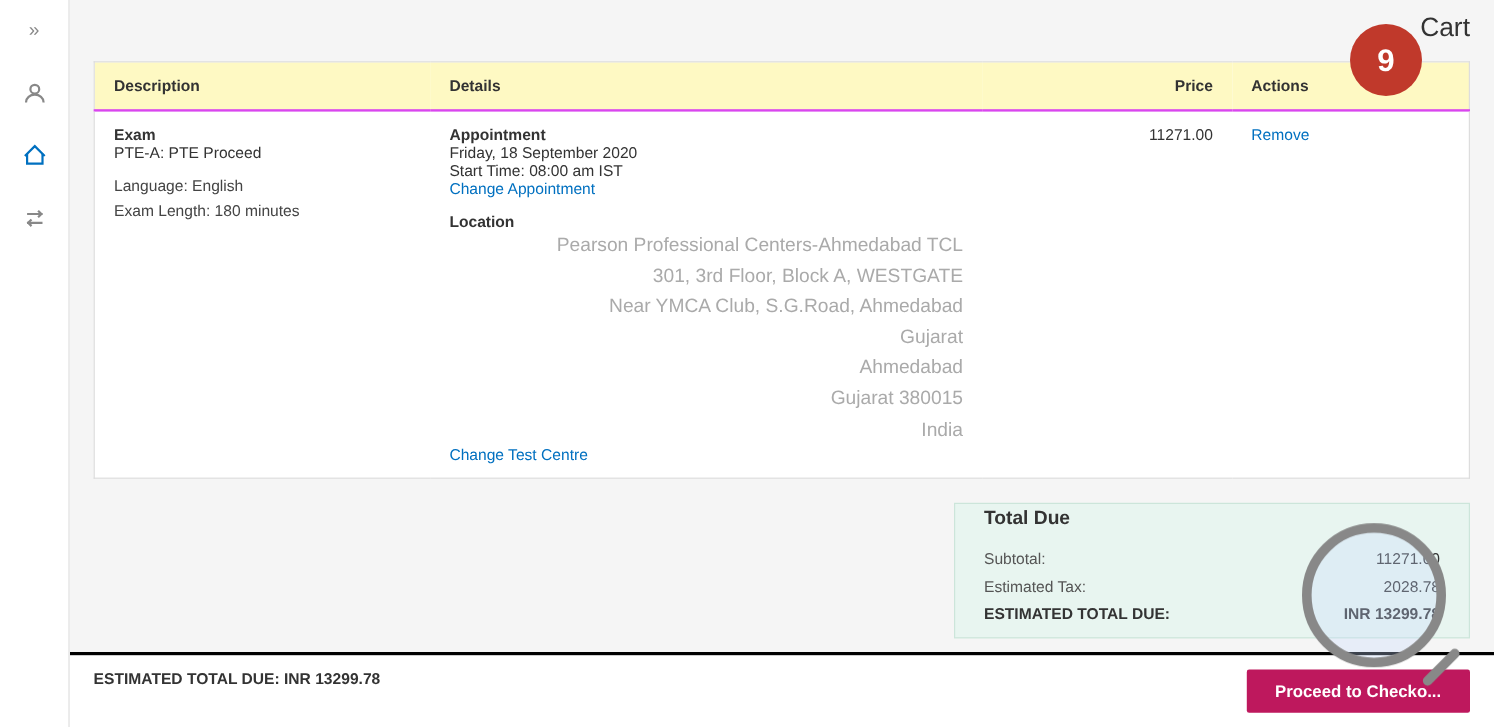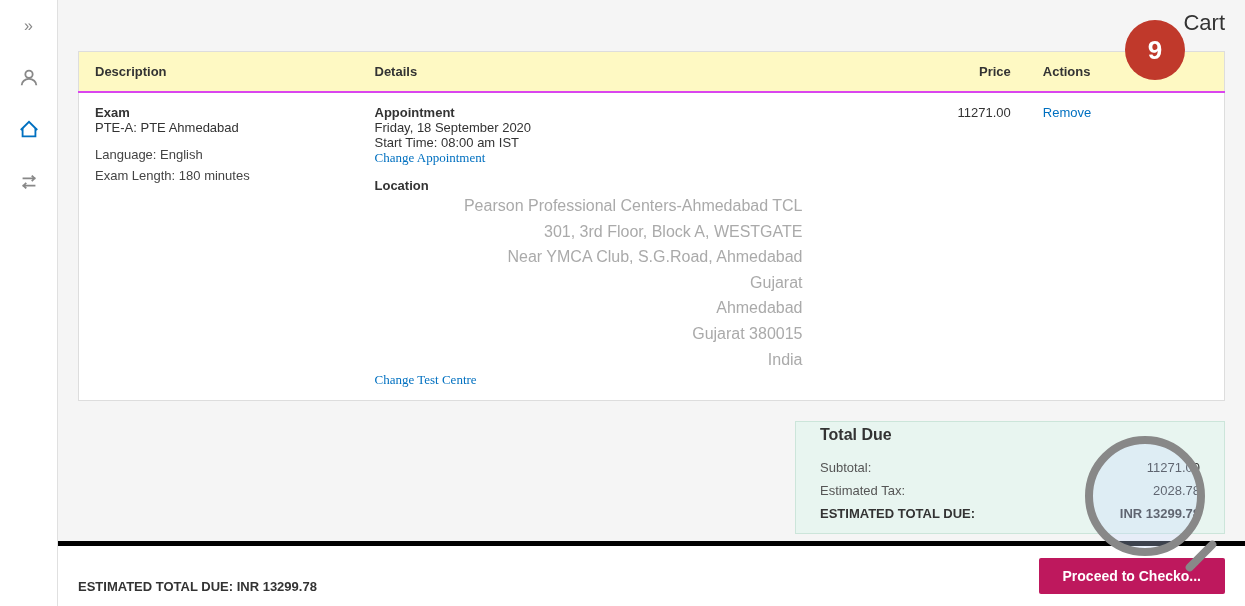--- a/index.html
+++ b/index.html
@@ -68,21 +68,21 @@
       color: #333;
       font-size: 13px;
     }
 
     .exam-name { font-weight: bold; font-size: 13px; }
     .exam-sub { color: #333; font-size: 13px; }
     .exam-meta { margin-top: 10px; color: #444; font-size: 13px; line-height: 1.6; }
 
     .appt-label { font-weight: bold; color: #333; }
     .appt-date { color: #333; }
-    .change-link { color: #0070c0; text-decoration: none; cursor: pointer; font-size: 13px; font-family: Liberation Serif, serif; }
+    .change-link { color: #0070c0; text-decoration: none; cursor: pointer; font-size: 13px; }
 
     .location-section { margin-top: 12px; }
     .location-label { font-weight: bold; color: #333; }
     .location-text { color: #aaa; font-size: 16px; line-height: 1.6; margin-top: 0; text-align: right; }
 
     .price-cell { text-align: right; font-size: 13px; color: #333; white-space: nowrap; }
     .remove-link { color: #0070c0; text-decoration: none; cursor: pointer; font-size: 13px; }
 
     
     .total-section {
@@ -117,24 +117,24 @@
     .total-row .label { color: #555; }
     .total-row.bold .label { color: #333; }
 
     
     .bottom-bar {
       position: fixed;
       bottom: 0;
       left: 58px;
       right: 0;
       background: #fff;
-      border-top: 5px solid #000000;
+      border-top: 3px solid #000000;
       padding: 12px 20px;
       display: flex;
-      align-items: flex-end;
+      align-items: flex-start;
       justify-content: space-between;
       z-index: 10;
     }
     .bottom-total-text {
       font-size: 13px;
       font-weight: bold;
       color: #333;
     }
     .proceed-btn {
       background: #be185d;
@@ -234,21 +234,21 @@
         <th>Details</th>
         <th class="right">Price</th>
         <th>Actions</th>
       </tr>
     </thead>
     <tbody>
       <tr>
 
         <td style="width:280px;">
           <div class="exam-name">Exam</div>
-          <div class="exam-sub">PTE-A: PTE Ahmedabad</div>
+          <div class="exam-sub">PTE-A: PTE Proceed</div>
           <div class="exam-meta">
             <span>Language:</span>
             <span>English</span><br>
             <span>Exam Length:</span>
             <span>180 minutes</span>
           </div>
         </td>
 
         <td style="width:460px;">
 

